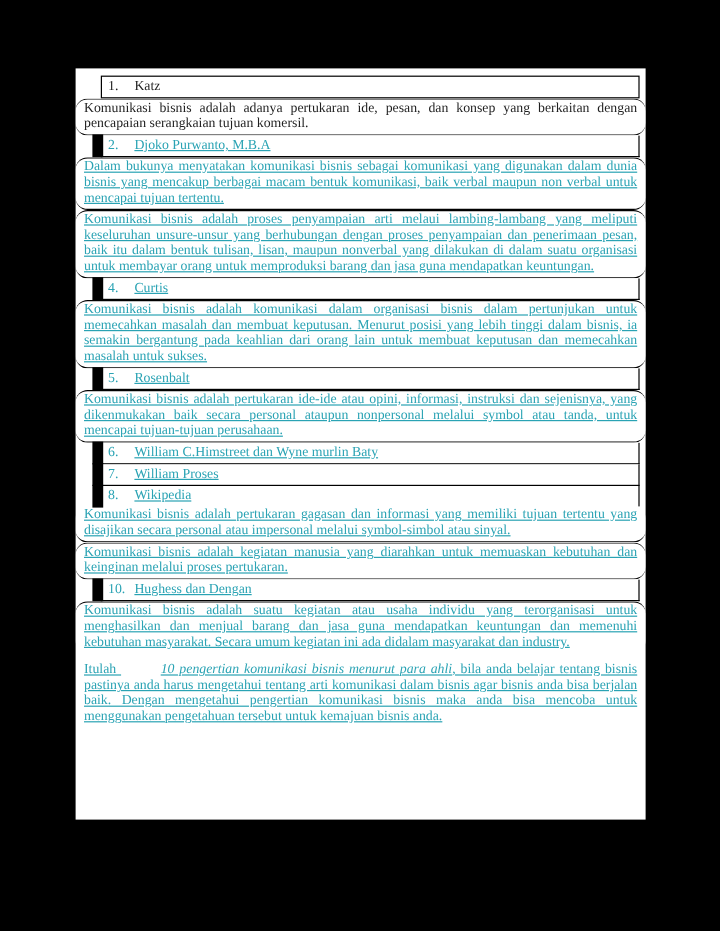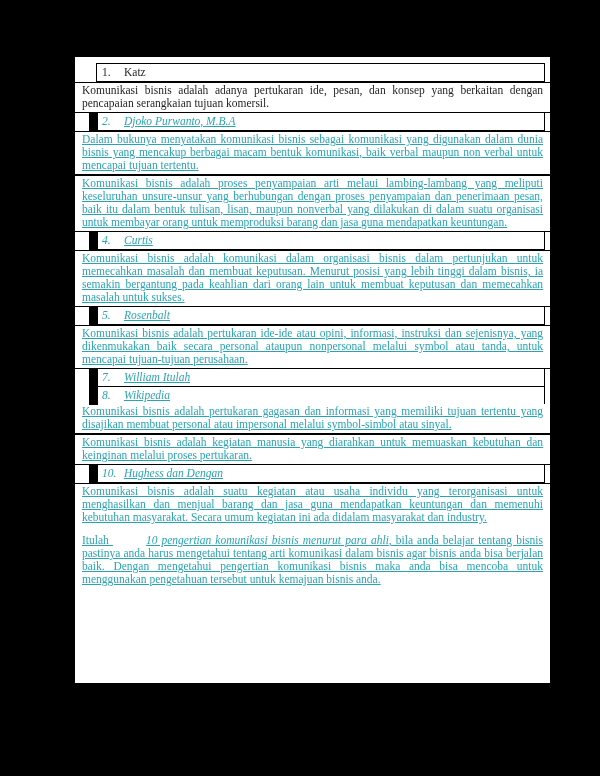--- a/index.html
+++ b/index.html
@@ -4,21 +4,21 @@
 <style>
   html, body {
     margin: 0; padding: 0;
     width: 600px; height: 776px;
     background: #000000;
     overflow: hidden;
     font-family: "Liberation Serif", "DejaVu Serif", serif;
   }
   .canvas { position: relative; width: 600px; height: 776px; background: #000; }
   .paper {
-    position: absolute; left: 75px; top: 57px;
+    position: absolute; left: 63px; top: 57px;
     width: 475px; height: 626px;
     background: #ffffff;
     box-sizing: border-box;
     padding-top: 6px;
     overflow: hidden;
   }
   .hdr {
     position: relative;
     margin: 0 5px 0 21px;
     border-left: 1px solid #000;
@@ -35,34 +35,34 @@
   .hdr .sq {
     position: absolute; left: -8px; top: -1px;
     width: 9px; height: calc(100% + 2px);
     background: #000;
   }
   .hdr .num { display: inline-block; width: 22px; }
   .hdr a, .linktext {
     color: #2aa3b4;
     text-decoration: underline;
     text-decoration-color: #2aa3b4;
-    font-style: italic;
   }
   .hdr.black-hdr { color: #1f1f1f; }
   .para {
     border-top: 1px solid #000;
     border-bottom: 1px solid #000;
     padding: 1px 7px 2px 7px;
     font-size: 11.5px;
     line-height: 13px;
     text-align: justify;
     color: #2aa3b4;
     text-decoration: underline;
     text-decoration-color: #2aa3b4;
     background: #fff;
+    border-radius: 10px;
   }
   .para.black-text {
     color: #1f1f1f;
     text-decoration: none;
   }
   .para.no-top { border-top: none; }
   .para.no-btm { border-bottom: none; }
   .closing {
     margin-top: 8px;
     padding: 0 7px 2px 7px;
@@ -99,31 +99,35 @@
       <a><span class="num">4.</span><span>Curtis</span></a>
     </div>
     <div class="para">Komunikasi bisnis adalah komunikasi dalam organisasi bisnis dalam pertunjukan untuk memecahkan masalah dan membuat keputusan. Menurut posisi yang lebih tinggi dalam bisnis, ia semakin bergantung pada keahlian dari orang lain untuk membuat keputusan dan memecahkan masalah untuk sukses.</div>
 
     <div class="hdr">
       <span class="sq"></span>
       <a><span class="num">5.</span><span>Rosenbalt</span></a>
     </div>
     <div class="para">Komunikasi bisnis adalah pertukaran ide-ide atau opini, informasi, instruksi dan sejenisnya, yang dikenmukakan baik secara personal ataupun nonpersonal melalui symbol atau tanda, untuk mencapai tujuan-tujuan perusahaan.</div>
 
+    <div class="hdr">
+      <span class="sq"></span>
+      <a><span class="num">6.</span><span>William C.Himstreet dan Wyne murlin Baty</span></a>
+    </div>
 
     <div class="hdr">
       <span class="sq"></span>
-      <a><span class="num">7.</span><span>William Itulah</span></a>
+      <a><span class="num">7.</span><span>William Proses</span></a>
     </div>
 
     <div class="hdr no-btm">
       <span class="sq"></span>
       <a><span class="num">8.</span><span>Wikipedia</span></a>
     </div>
-    <div class="para no-top">Komunikasi bisnis adalah pertukaran gagasan dan informasi yang memiliki tujuan tertentu yang disajikan membuat personal atau impersonal melalui symbol-simbol atau sinyal.</div>
+    <div class="para no-top">Komunikasi bisnis adalah pertukaran gagasan dan informasi yang memiliki tujuan tertentu yang disajikan secara personal atau impersonal melalui symbol-simbol atau sinyal.</div>
 
     <div class="para">Komunikasi bisnis adalah kegiatan manusia yang diarahkan untuk memuaskan kebutuhan dan keinginan melalui proses pertukaran.</div>
 
     <div class="hdr">
       <span class="sq"></span>
       <a><span class="num">10.</span><span>Hughess dan Dengan</span></a>
     </div>
     <div class="para no-btm">Komunikasi bisnis adalah suatu kegiatan atau usaha individu yang terorganisasi untuk menghasilkan dan menjual barang dan jasa guna mendapatkan keuntungan dan memenuhi kebutuhan masyarakat. Secara umum kegiatan ini ada didalam masyarakat dan industry.</div>
 
     <div class="closing">

